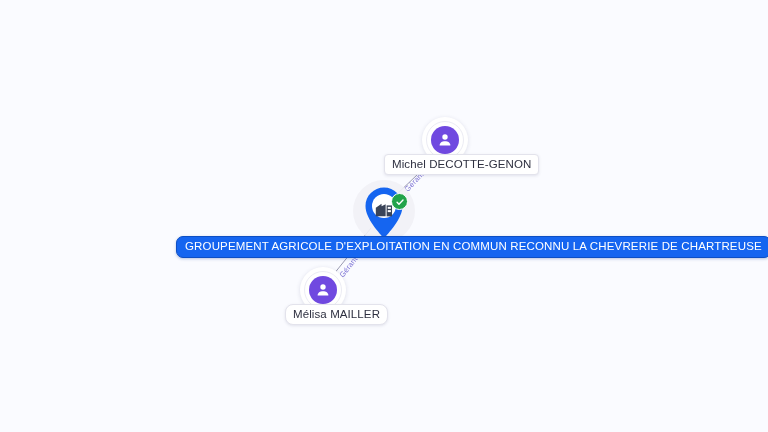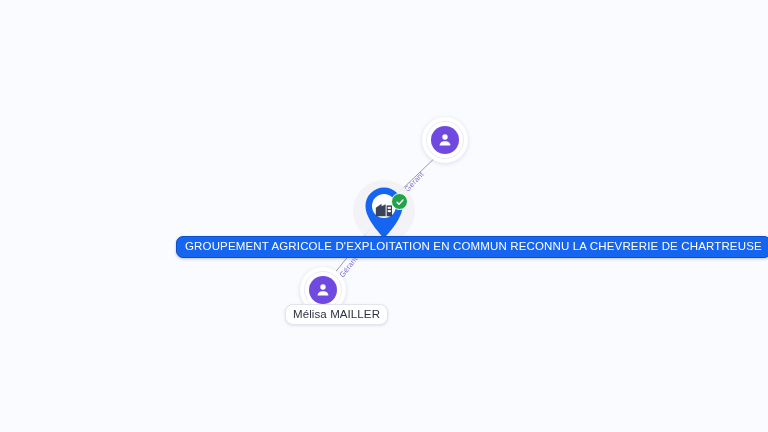--- a/index.html
+++ b/index.html
@@ -160,20 +160,21 @@
   <div class="person-node" style="left:445px; top:140px;">
     <div class="avatar-halo"></div>
     <div class="avatar-ring"></div>
     <div class="avatar-circle">
       <svg width="18" height="18" viewBox="0 0 24 24" aria-hidden="true">
         <circle cx="12" cy="8" r="3.6" fill="#ffffff"></circle>
         <path d="M4.8 19.2c0-3.6 3.2-5.6 7.2-5.6s7.2 2 7.2 5.6z" fill="#ffffff"></path>
       </svg>
     </div>
   </div>
+  <div class="node-label" style="left:384px; top:154px;">Michel DECOTTE-GENON</div>
 
   <div class="person-node" style="left:323px; top:290px;">
     <div class="avatar-halo"></div>
     <div class="avatar-ring"></div>
     <div class="avatar-circle">
       <svg width="18" height="18" viewBox="0 0 24 24" aria-hidden="true">
         <circle cx="12" cy="8" r="3.6" fill="#ffffff"></circle>
         <path d="M4.8 19.2c0-3.6 3.2-5.6 7.2-5.6s7.2 2 7.2 5.6z" fill="#ffffff"></path>
       </svg>
     </div>

